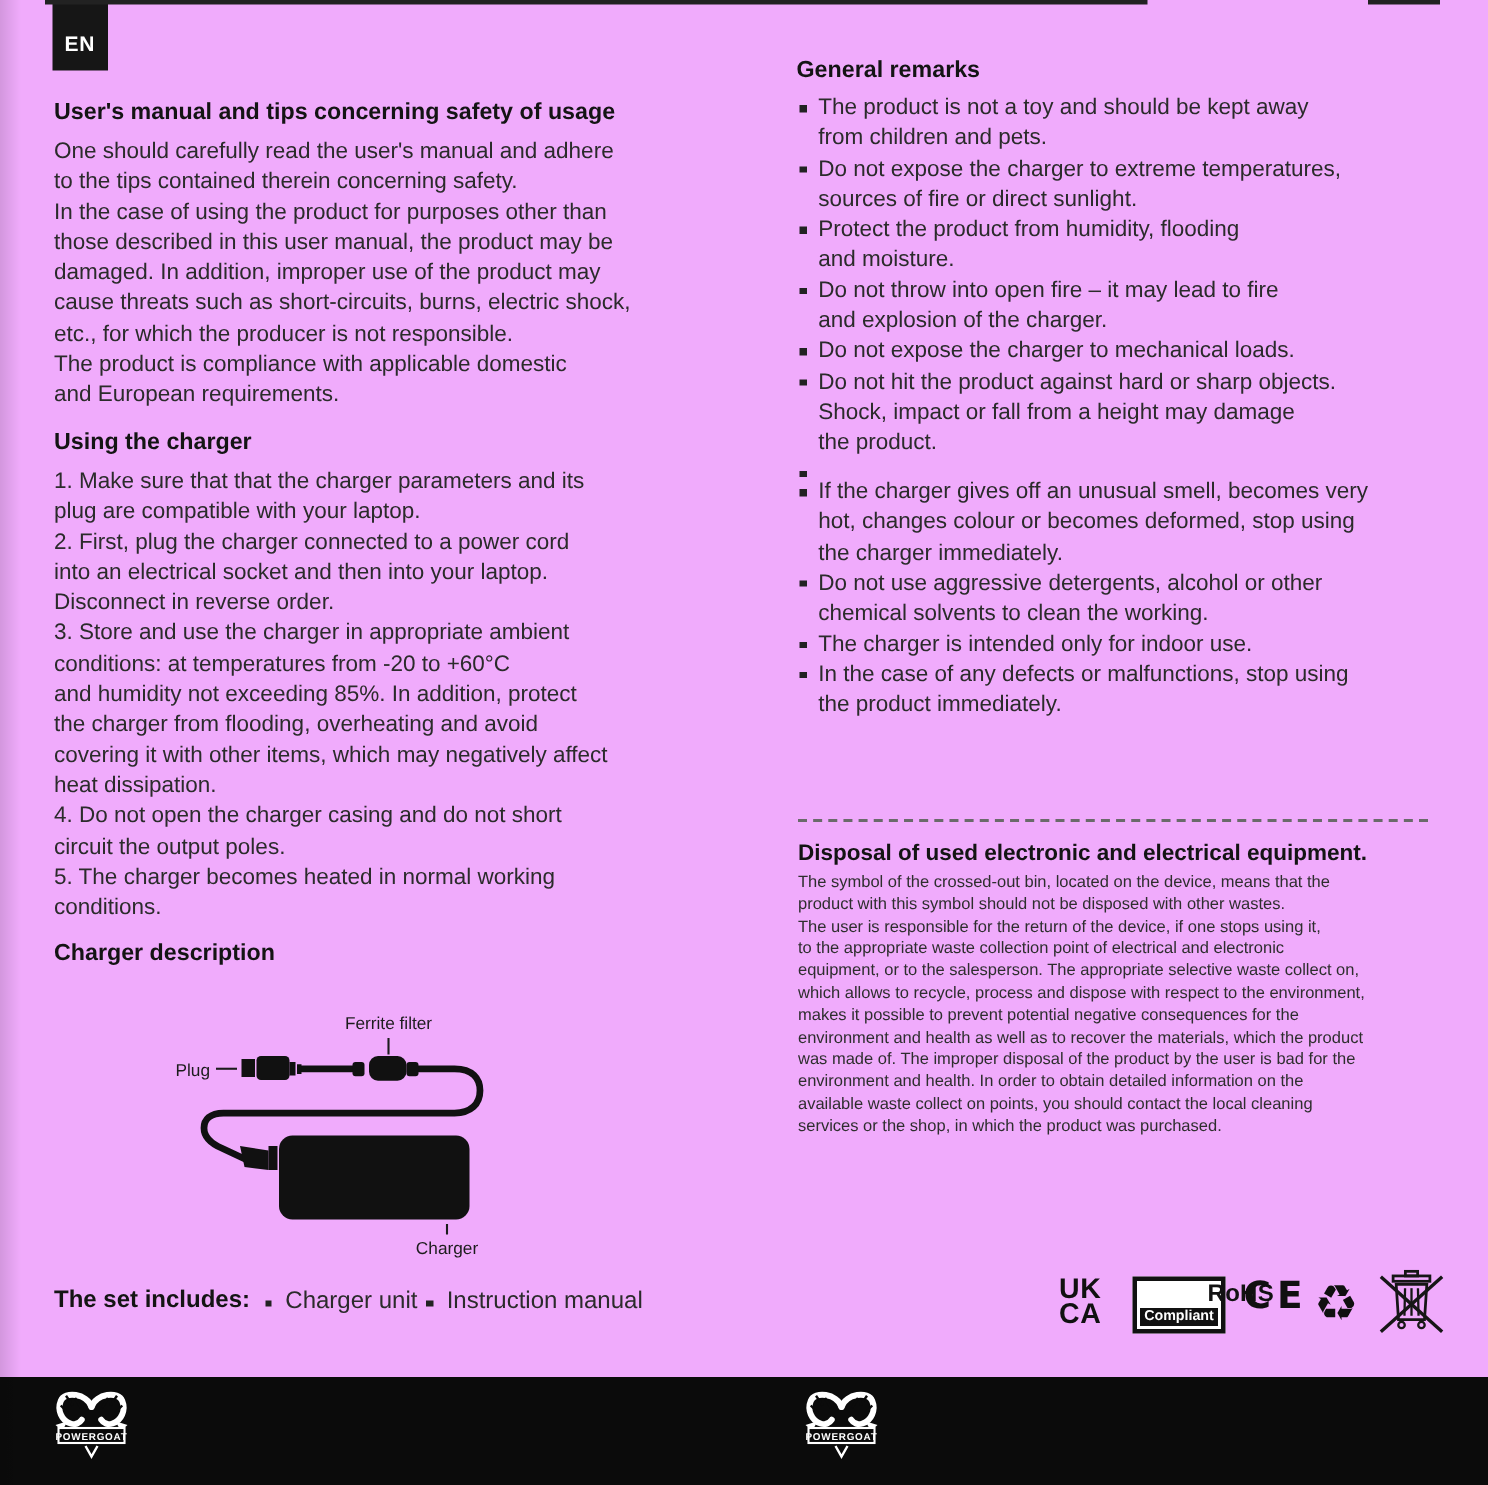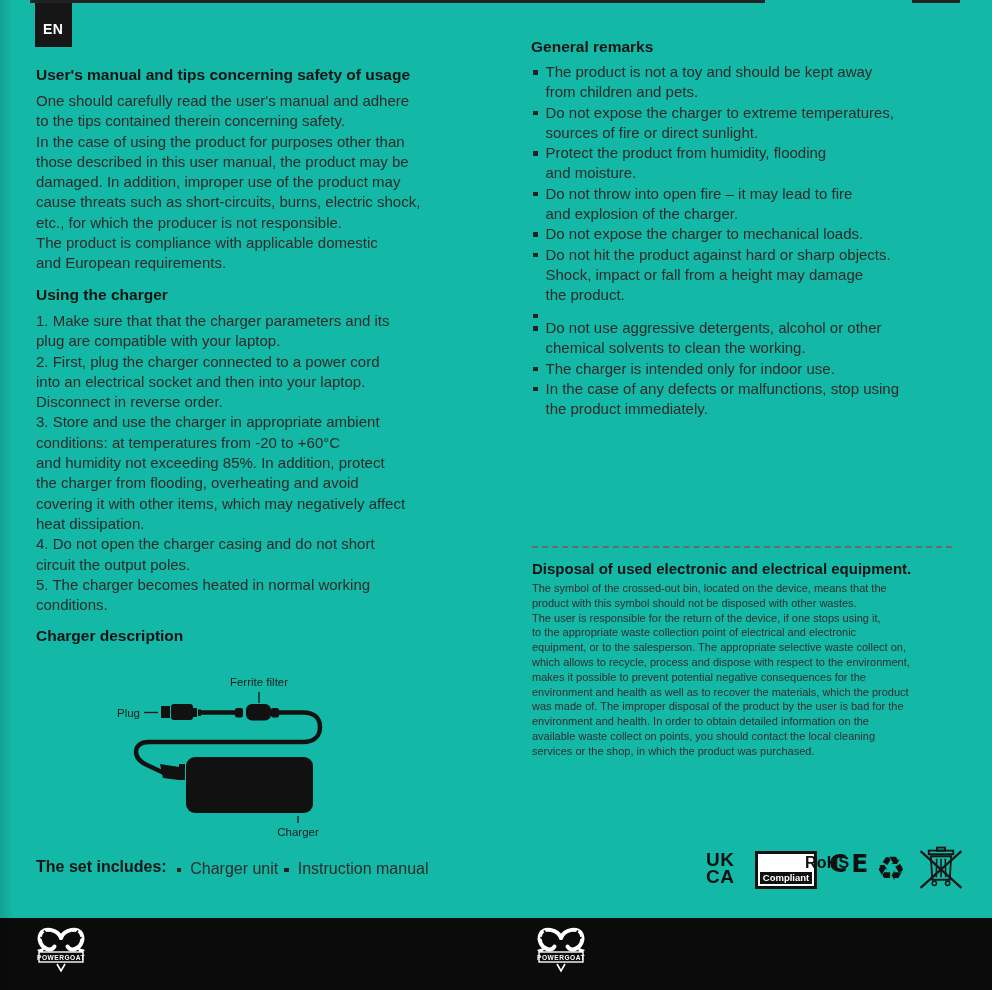--- a/index.html
+++ b/index.html
@@ -1,17 +1,17 @@
 <!DOCTYPE html>
 <html><head>
 <meta charset="utf-8">
 <style>
   html,body{margin:0;padding:0;background:#dcdcdc;}
   .page{
-    position:relative;width:992px;height:990px;background:#14b8a6;
+    position:relative;width:992px;height:990px;background:#f0abfc;
     font-family:"Liberation Sans",sans-serif;color:#2b2b2b;overflow:hidden;
   }
   .page::before{
     content:"";position:absolute;left:0;top:0;bottom:0;width:14px;
     background:linear-gradient(to right,rgba(0,0,0,.12),rgba(0,0,0,0));
     pointer-events:none;z-index:5;
   }
   .edge-strip{position:absolute;height:3px;background:#222;top:0;z-index:4;}
   .edge-strip.s1{left:30px;width:735px;}
   .edge-strip.s2{left:912px;width:48px;}
@@ -168,20 +168,26 @@
         <span class="bsq"></span>
         <span class="btext">Do not hit the product against hard or sharp objects.
 Shock, impact or fall from a height may damage
 the product.</span>
       </div>
 
       <div class="bitem">
         <span class="bsq"></span>
       </div>
 
+      <div class="bitem">
+        <span class="bsq"></span>
+        <span class="btext">If the charger gives off an unusual smell, becomes very
+hot, changes colour or becomes deformed, stop using
+the charger immediately.</span>
+      </div>
 
       <div class="bitem">
         <span class="bsq"></span>
         <span class="btext">Do not use aggressive detergents, alcohol or other
 chemical solvents to clean the working.</span>
       </div>
 
       <div class="bitem">
         <span class="bsq"></span>
         <span class="btext">The charger is intended only for indoor use.</span>

